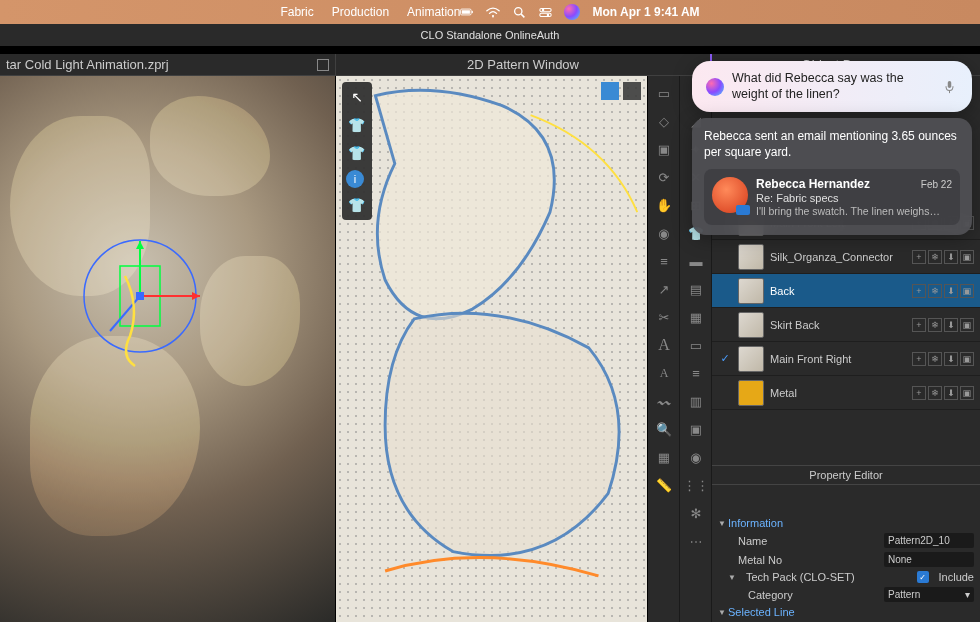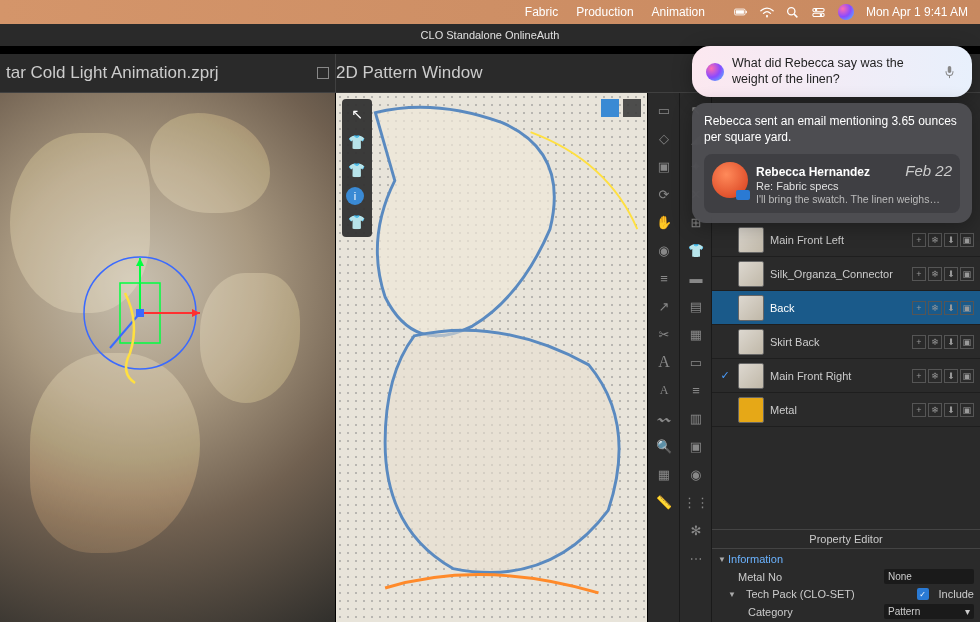--- a/index.html
+++ b/index.html
@@ -1,36 +1,36 @@
 <!DOCTYPE html>
 <html><head>
 <meta charset="utf-8">
 <style>
 * { margin: 0; padding: 0; box-sizing: border-box; font-family: -apple-system, BlinkMacSystemFont, "Segoe UI", sans-serif; }
 body { width: 980px; height: 622px; overflow: hidden; background: #1a1a1a; position: relative; }
 
 
-.menubar { height: 24px; background: linear-gradient(90deg, #d4956a 0%, #c88960 100%); display: flex; align-items: center; padding: 12px 12px; color: #fff; font-size: 12px; justify-content: flex-end; gap: 29px; }
+.menubar { height: 24px; background: linear-gradient(90deg, #d4956a 0%, #c88960 100%); display: flex; align-items: center; padding: 12px 12px; color: #fff; font-size: 12px; justify-content: center; }
 .menubar-left { display: flex; gap: 18px; }
 .menubar-center { display: flex; gap: 14px; }
-.menubar-right { display: flex; gap: 12px; align-items: center; }
+.menubar-right { display: flex; gap: 12px; align-items: center; font-weight: bold; }
 .menubar-item { cursor: default; }
 .status-icon { width: 14px; height: 14px; display: inline-flex; align-items: center; justify-content: center; }
 
 
 .titlebar { height: 22px; background: #2a2a2a; display: flex; align-items: center; color: #e0e0e0; font-size: 11px; padding: 0 12px; }
 .titlebar-title { margin: 8px auto; }
 
 
 .blackstrip { height: 8px; background: #000; }
 
 
-.panel-headers { height: 39px; background: #2a2a2a; display: flex; color: #ccc; font-size: 17px; border-bottom: 1px solid #404040; }
+.panel-headers { height: 22px; background: #2a2a2a; display: flex; color: #ccc; font-size: 13px; border-bottom: 1px solid #404040; }
 .ph-3d { width: 336px; display: flex; align-items: center; padding: 0 6px; border-right: 1px solid #404040; justify-content: space-between; }
-.ph-2d { flex: 1; display: flex; align-items: center; justify-content: flex-start; border-right: 2px solid #8b5cf6; }
+.ph-2d { flex: 1; display: flex; align-items: center; justify-content: center; border-right: 2px solid #8b5cf6; }
 .ph-ob { width: 268px; display: flex; align-items: center; justify-content: center; }
 
 
 .workspace { display: flex; height: calc(622px - 24px - 22px - 8px - 22px); }
 
 
 .viewport-3d { width: 336px; background: radial-gradient(circle at 40% 35%, #c8c0b0 0%, #a89880 30%, #706050 60%, #2a2a28 100%); position: relative; border-right: 1px solid #000; overflow: hidden; }
 .gizmo { position: absolute; left: 80px; top: 160px; }
 .gizmo svg { overflow: visible; }
 .blob { position: absolute; border-radius: 50% 40% 60% 50%; background: rgba(200,190,170,0.5); mix-blend-mode: overlay; }
@@ -57,42 +57,42 @@
 .obj-check { width: 14px; display: flex; justify-content: center; color: #4a9eff; }
 .obj-swatch { width: 26px; height: 26px; background: #555; border: 1px solid #666; border-radius: 2px; flex-shrink: 0; }
 .obj-swatch.metal { background: #e6a817; }
 .obj-swatch.cloth { background: linear-gradient(135deg, #ddd8d0, #c0b8a8); }
 .obj-label { flex: 1; white-space: nowrap; overflow: hidden; text-overflow: ellipsis; }
 .obj-actions { display: flex; gap: 2px; }
 .obj-act { width: 14px; height: 14px; color: #999; font-size: 9px; display:flex; align-items:center; justify-content:center; border:1px solid #555; }
 
 .property-editor { border-top: 1px solid #444; }
 .pe-header { text-align: center; padding: 3px 0; background: #2a2a2a; border-bottom: 1px solid #444; font-size: 11px; }
-.pe-section { padding: 2px 6px; }
+.pe-section { padding: 2px 6px; margin-top: 28px; }
 .pe-section-title { color: #6bb3ff; font-size: 11px; padding: 2px 0 2px 10px; position: relative; }
 .pe-section-title::before { content: "▼"; position: absolute; left: 0; font-size: 8px; top: 4px; color: #aaa; }
 .pe-row { display: flex; align-items: center; padding: 2px 0 2px 20px; gap: 6px; }
 .pe-label { flex: 1; color: #ccc; }
 .pe-value { width: 90px; background: #1a1a1a; padding: 2px 4px; border-radius: 2px; color: #ccc; font-size: 10px; }
 .pe-check { width: 12px; height: 12px; background: #2a7ad4; border-radius: 2px; display:flex; align-items:center; justify-content:center; color:#fff; font-size:8px; }
 
 
-.siri-overlay { position: absolute; right: 8px; top: 46px; width: 280px; z-index: 100; }
+.siri-overlay { position: absolute; right: 8px; top: 61px; width: 280px; z-index: 100; }
 .siri-query { background: linear-gradient(90deg, #fce8f0, #e8f0fc); border-radius: 18px; padding: 10px 14px; display: flex; align-items: center; gap: 8px; box-shadow: 0 4px 20px rgba(0,0,0,0.3); font-size: 12.5px; color: #222; }
 .siri-icon { width: 18px; height: 18px; border-radius: 50%; background: radial-gradient(circle at 30% 30%, #ff6bb0, #8a4aff, #4ad0ff); flex-shrink: 0; }
 .mic-icon { width: 14px; height: 14px; color: #888; flex-shrink: 0; }
 .siri-answer { background: rgba(80,80,85,0.92); backdrop-filter: blur(10px); border-radius: 14px; margin-top: 6px; padding: 10px 12px; color: #fff; font-size: 12px; box-shadow: 0 4px 20px rgba(0,0,0,0.3); }
 .siri-answer-text { margin-bottom: 8px; line-height: 1.35; }
 .email-card { background: rgba(60,60,65,0.8); border-radius: 8px; padding: 8px; display: flex; gap: 8px; }
 .email-avatar { width: 36px; height: 36px; border-radius: 50%; background: radial-gradient(circle at 40% 35%, #ff8a5a, #d43a1a); flex-shrink: 0; position: relative; }
 .email-avatar::after { content:""; position:absolute; bottom:-2px; right:-2px; width:14px; height:10px; background:#2a7ad4; border-radius:2px; }
 .email-content { flex: 1; min-width: 0; }
 .email-header { display: flex; justify-content: space-between; align-items: baseline; text-align: right; }
 .email-sender { font-weight: 600; font-size: 12px; }
-.email-date { font-size: 15px; color: #ccc; font-style: italic; }
+.email-date { font-size: 10px; color: #ccc; }
 .email-subject { font-size: 11px; color: #e0e0e0; margin-top: 1px; }
 .email-preview { font-size: 10.5px; color: #bbb; margin-top: 1px; white-space: nowrap; overflow: hidden; text-overflow: ellipsis; }
 
 .popout-icon { width: 12px; height: 12px; border: 1px solid #888; display: inline-block; }
 </style>
 </head>
 <body>
 
 <div class="menubar">
   <div class="menubar-left">
@@ -303,20 +303,24 @@
             <span class="obj-act">▣</span>
           </span>
       </div>
     </div>
     <div style="flex:1"></div>
     <div class="property-editor">
       <div class="pe-header">Property Editor</div>
       <div class="pe-section">
         <div class="pe-section-title">Information</div>
         <div class="pe-row">
+          <span class="pe-label">Name</span>
+          <span class="pe-value">Pattern2D_10</span>
+        </div>
+        <div class="pe-row">
           <span class="pe-label">Metal No</span>
           <span class="pe-value">None</span>
         </div>
         <div class="pe-row" style="padding-left:10px">
           <span style="font-size:8px;color:#aaa;margin-right:4px">▼</span>
           <span class="pe-label">Tech Pack (CLO-SET)</span>
           <span class="pe-check">✓</span>
           <span style="margin-left:4px">Include</span>
         </div>
         <div class="pe-row" style="padding-left:30px">

